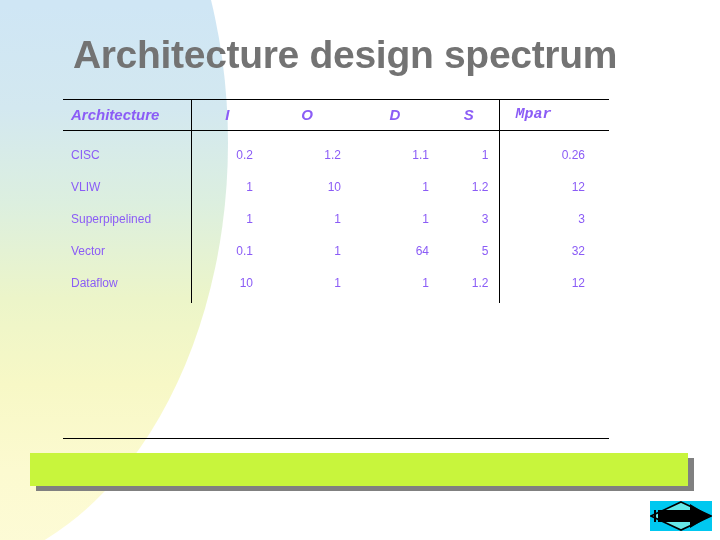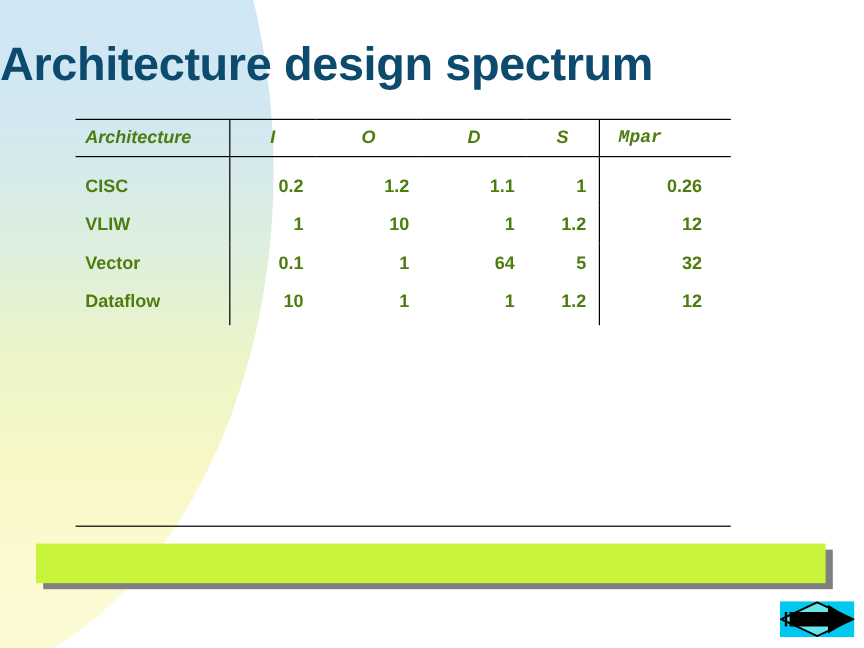--- a/index.html
+++ b/index.html
@@ -43,44 +43,44 @@
                 #fdfbd8 100%);
     z-index: 0;
   }
 
   
   .title {
     position: absolute;
     left: 0;
     top: 33px;
     width: 690px;
-    text-align: left;
+    text-align: center;
     font-family: "Liberation Sans", sans-serif;
     font-size: 39px;
     font-weight: bold;
-    color: #0c4a6e;
+    color: #737373;
     letter-spacing: -0.3px;
     white-space: nowrap;
     z-index: 5;
   }
 
   
   .table-wrap {
     position: absolute;
     left: 63px;
     top: 99px;
     width: 546px;
     z-index: 4;
   }
   table.spec {
     border-collapse: collapse;
     width: 546px;
     table-layout: fixed;
     font-family: "Liberation Sans", sans-serif;
-    color: #4d7c0f;
+    color: #8b5cf6;
   }
   table.spec col.c-arch { width: 128px; }
   table.spec col.c-i    { width: 72px;  }
   table.spec col.c-o    { width: 88px;  }
   table.spec col.c-d    { width: 88px;  }
   table.spec col.c-s    { width: 60px;  }
   table.spec col.c-m    { width: 110px; }
 
   table.spec thead th {
     font-size: 15px;
@@ -96,22 +96,22 @@
     text-align: left;
     padding-left: 8px;
   }
   table.spec thead th.mpar-head {
     text-align: left;
     padding-left: 16px;
     font-family: Liberation Mono, monospace;
   }
 
   table.spec tbody td {
-    font-size: 15px;
-    font-weight: bold;
+    font-size: 12px;
+    font-weight: normal;
     padding: 6px 10px 6px 10px;
     text-align: right;
     height: 20px;
     background: transparent;
   }
   table.spec tbody tr:first-child td { padding-top: 14px; }
   table.spec tbody tr:last-child td  { padding-bottom: 10px; }
   table.spec tbody td.arch-cell {
     text-align: left;
     padding-left: 8px;
@@ -206,20 +206,28 @@
           </tr>
           <tr>
             <td class="arch-cell">VLIW</td>
             <td>1</td>
             <td>10</td>
             <td>1</td>
             <td>1.2</td>
             <td class="mpar-cell">12</td>
           </tr>
           <tr>
+            <td class="arch-cell">Superpipelined</td>
+            <td>1</td>
+            <td>1</td>
+            <td>1</td>
+            <td>3</td>
+            <td class="mpar-cell">3</td>
+          </tr>
+          <tr>
             <td class="arch-cell">Vector</td>
             <td>0.1</td>
             <td>1</td>
             <td>64</td>
             <td>5</td>
             <td class="mpar-cell">32</td>
           </tr>
           <tr>
             <td class="arch-cell">Dataflow</td>
             <td>10</td>

